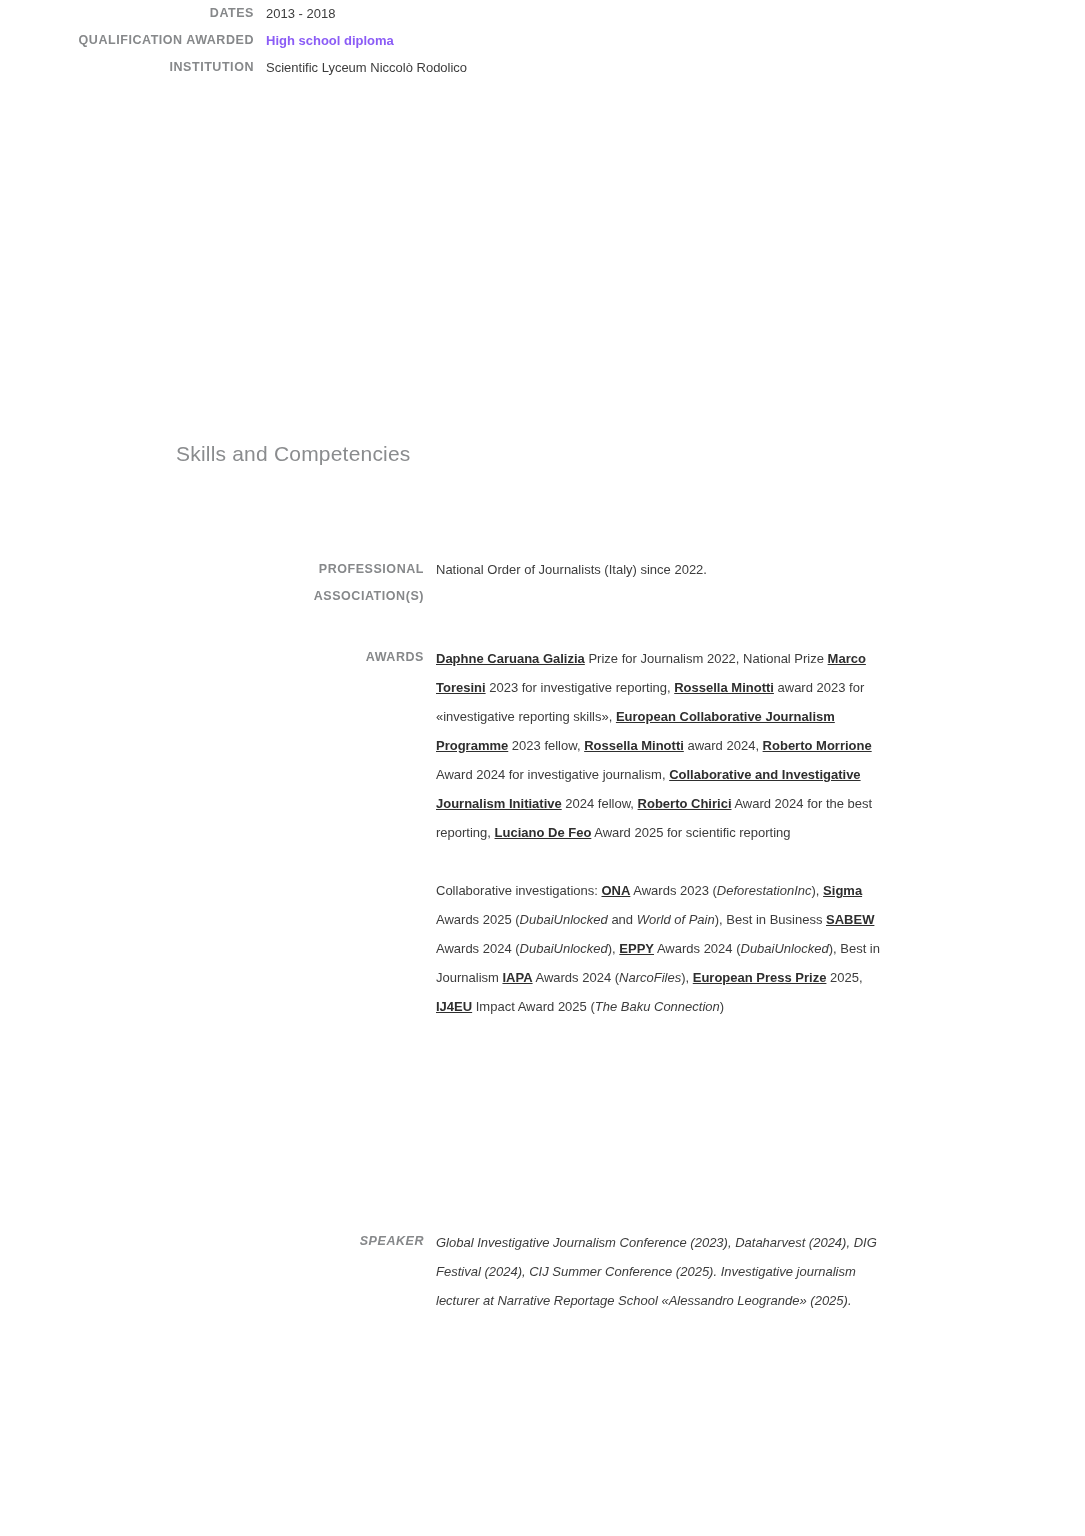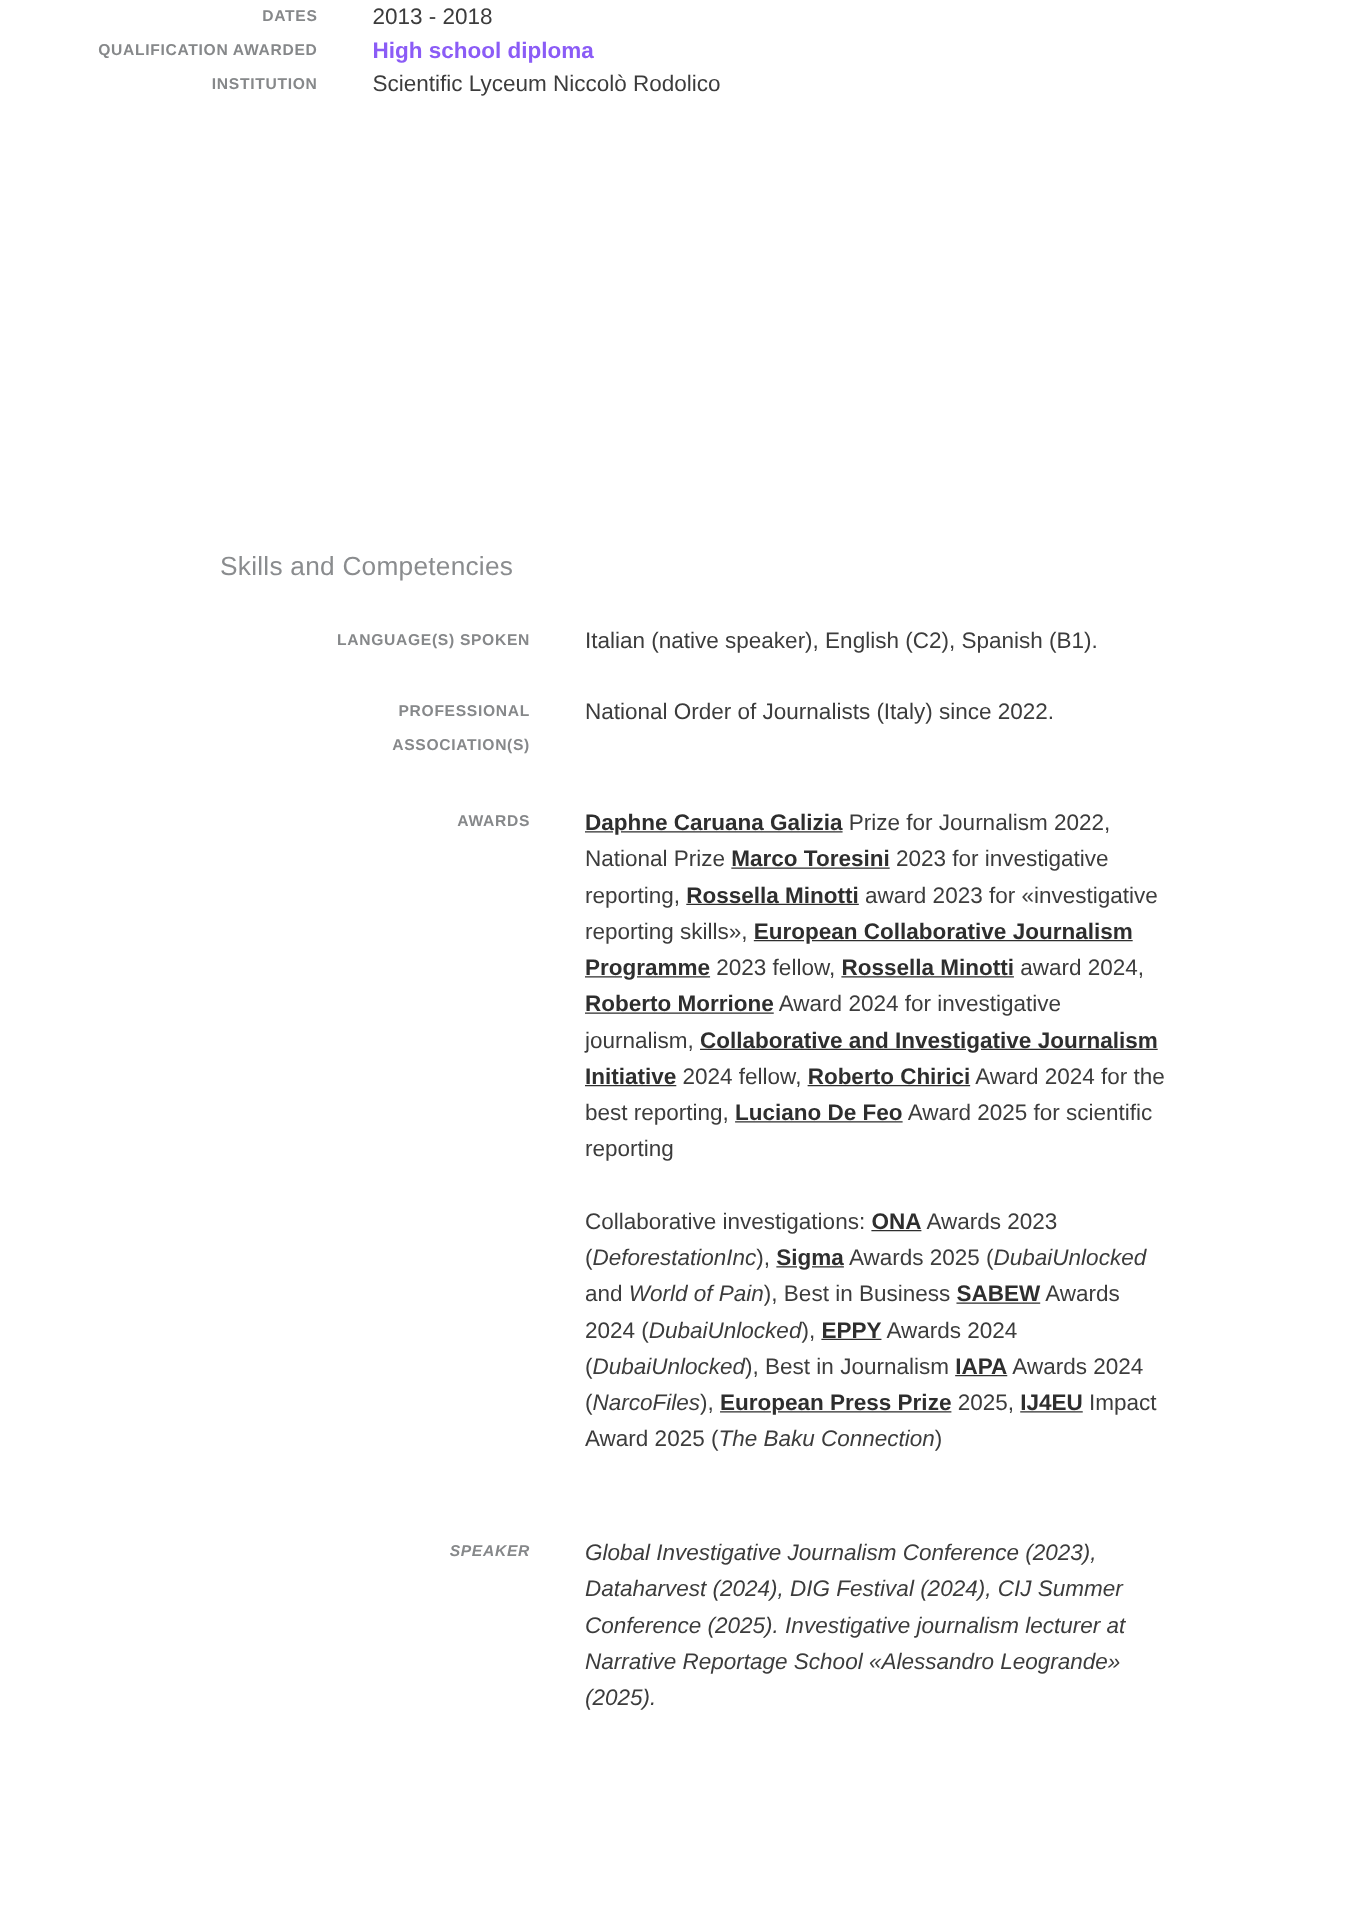--- a/index.html
+++ b/index.html
@@ -33,23 +33,23 @@
     font-size: 12.5px;
     font-weight: bold;
     letter-spacing: 0.55px;
     line-height: 27px;
     color: #86888a;
     text-transform: uppercase;
     flex: 0 0 254px;
     white-space: pre-line;
   }
   .value {
-    margin-left: 44px;          
+    margin-left: 12px;          
     width: 466px;
-    font-size: 18px;
+    font-size: 13px;
     line-height: 27px;
     color: #3c3c3c;
     font-weight: normal;
   }
   .value.para {
     line-height: 29px;
   }
   .value b, .value strong {
     font-weight: bold;
     color: #2e2e2e;
@@ -123,24 +123,20 @@
 
     <div class="row">
       <div class="label">INSTITUTION</div>
       <div class="value">Scientific Lyceum Niccolò Rodolico</div>
     </div>
 
   </div>
 
   <div class="section-heading">Skills and Competencies</div>
 
-  <div class="row" id="row-languages">
-    <div class="label">LANGUAGE(S) SPOKEN</div>
-    <div class="value">Italian (native speaker), English (C2), Spanish (B1).</div>
-  </div>
 
   <div class="row" id="row-association">
     <div class="label">PROFESSIONAL
 ASSOCIATION(S)</div>
     <div class="value">National Order of Journalists (Italy) since 2022.</div>
   </div>
 
   <div class="row" id="row-awards">
     <div class="label">AWARDS</div>
     <div class="value para">

